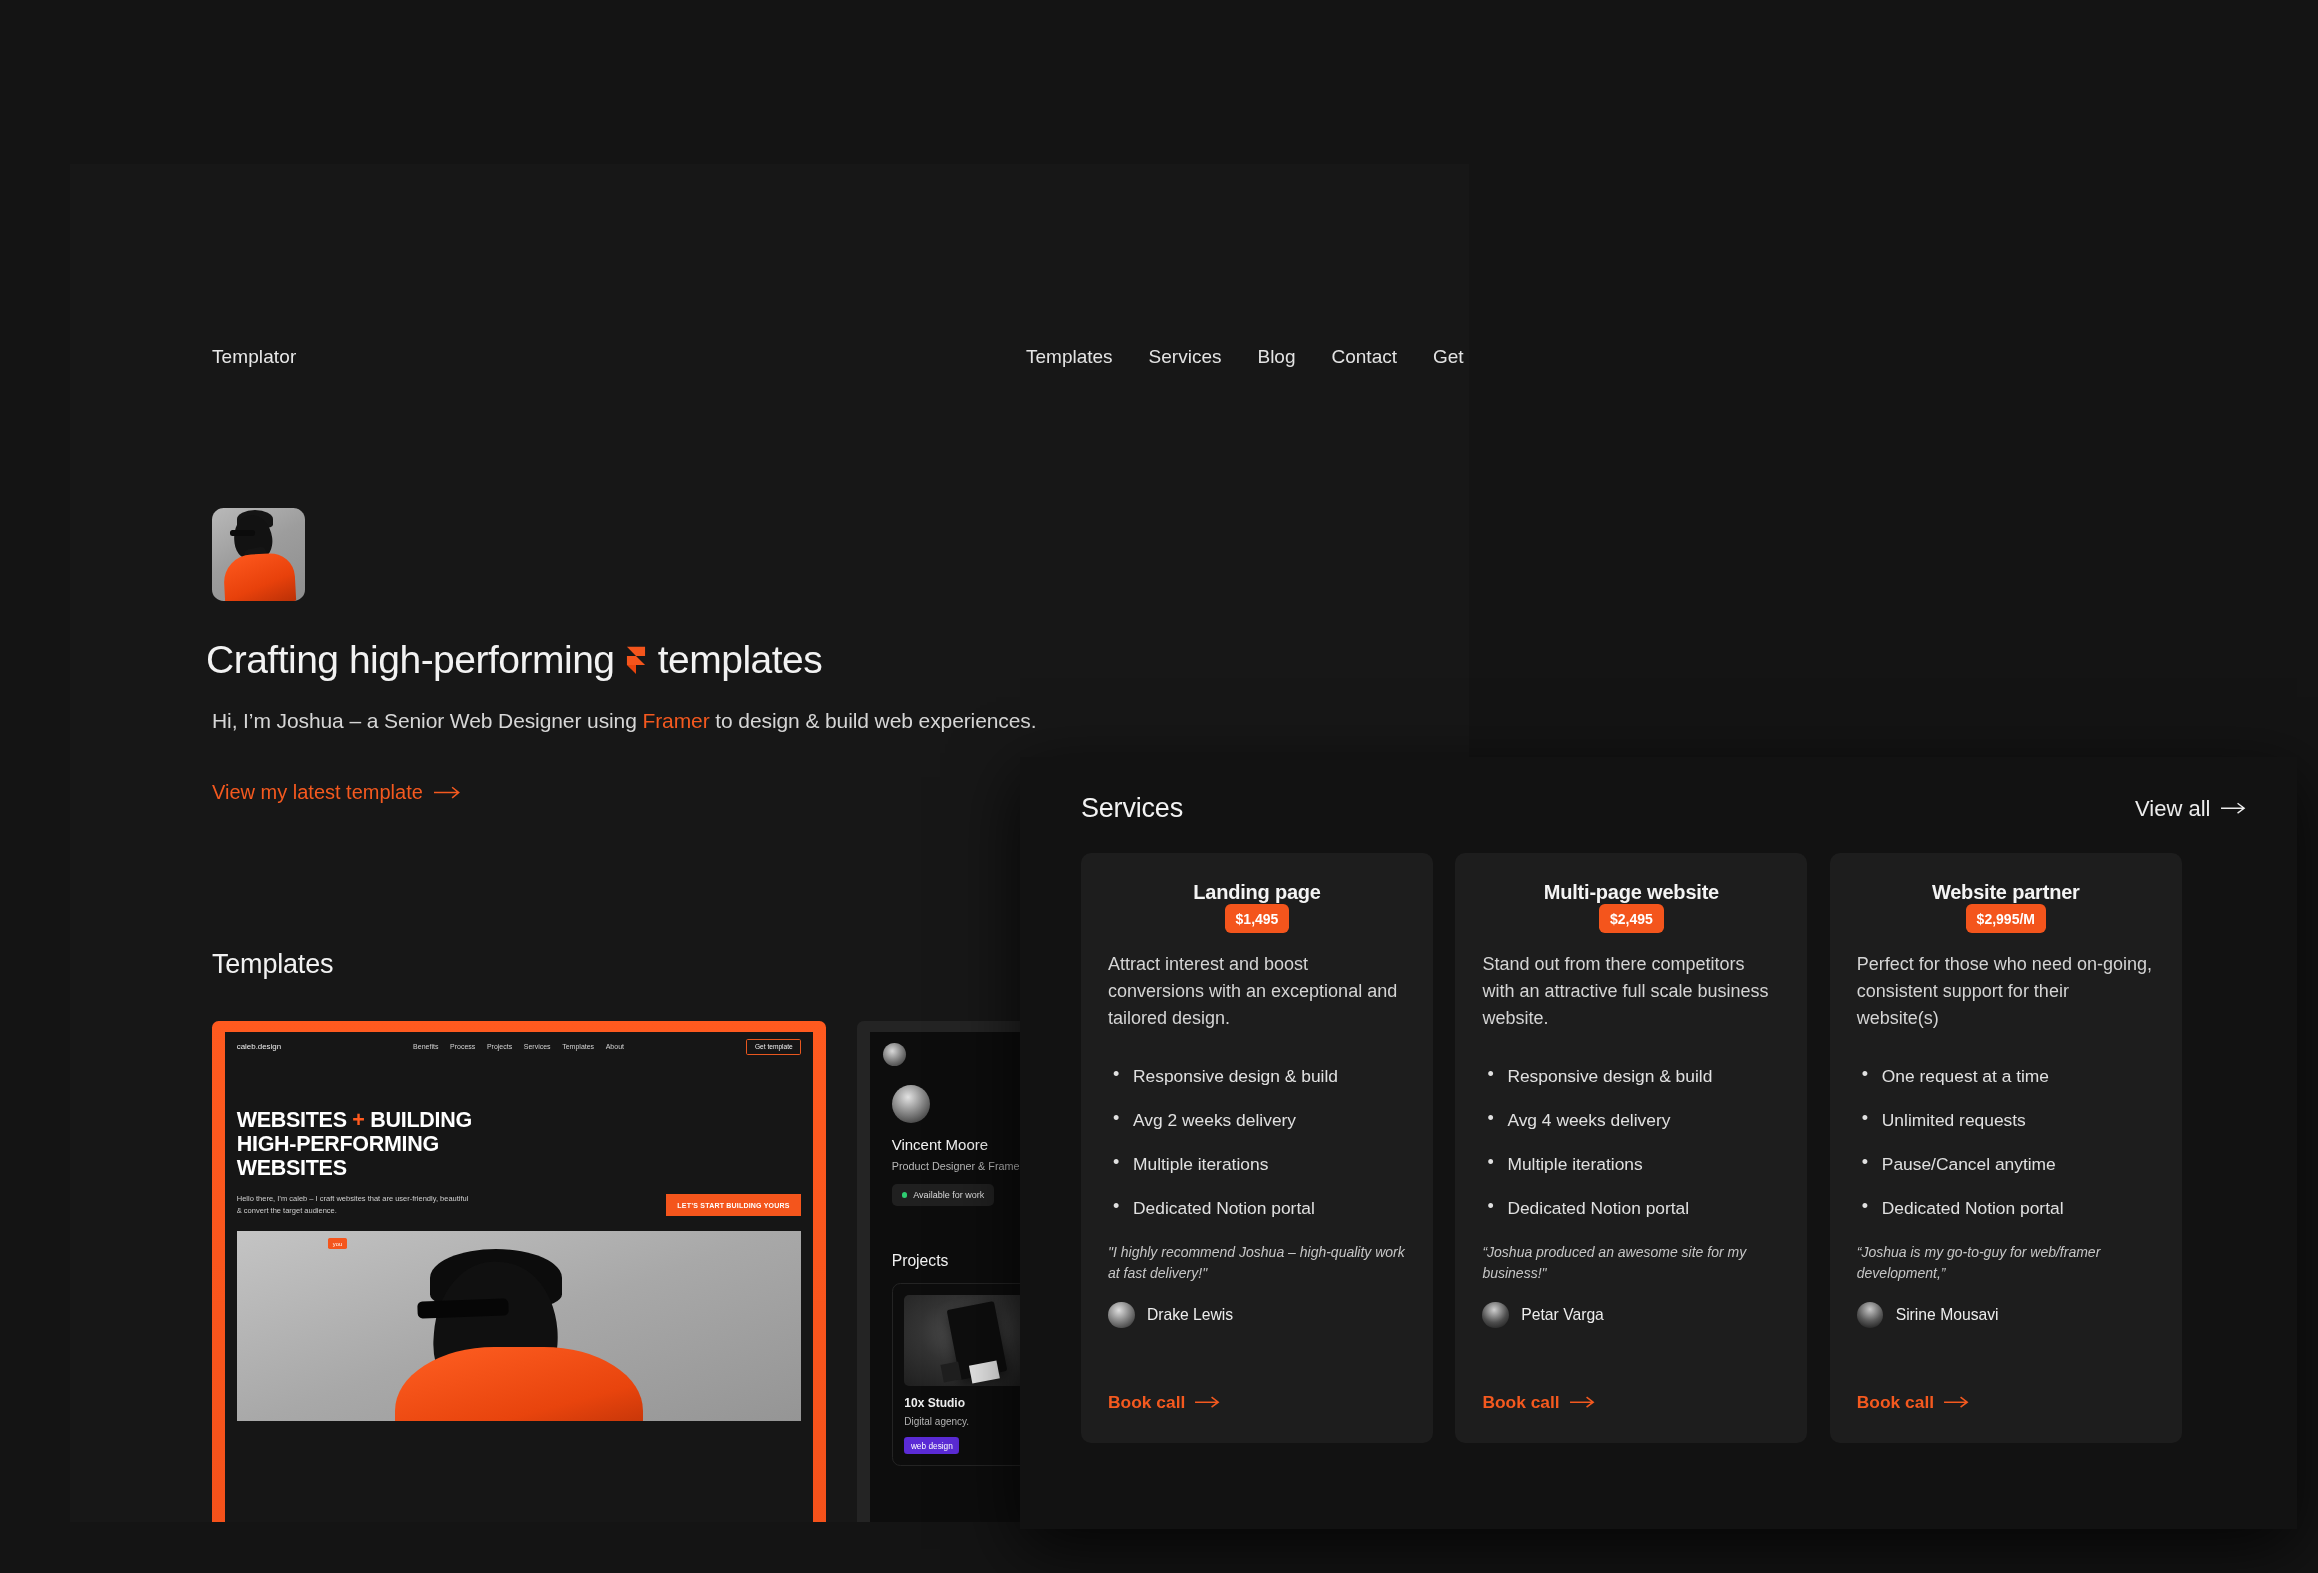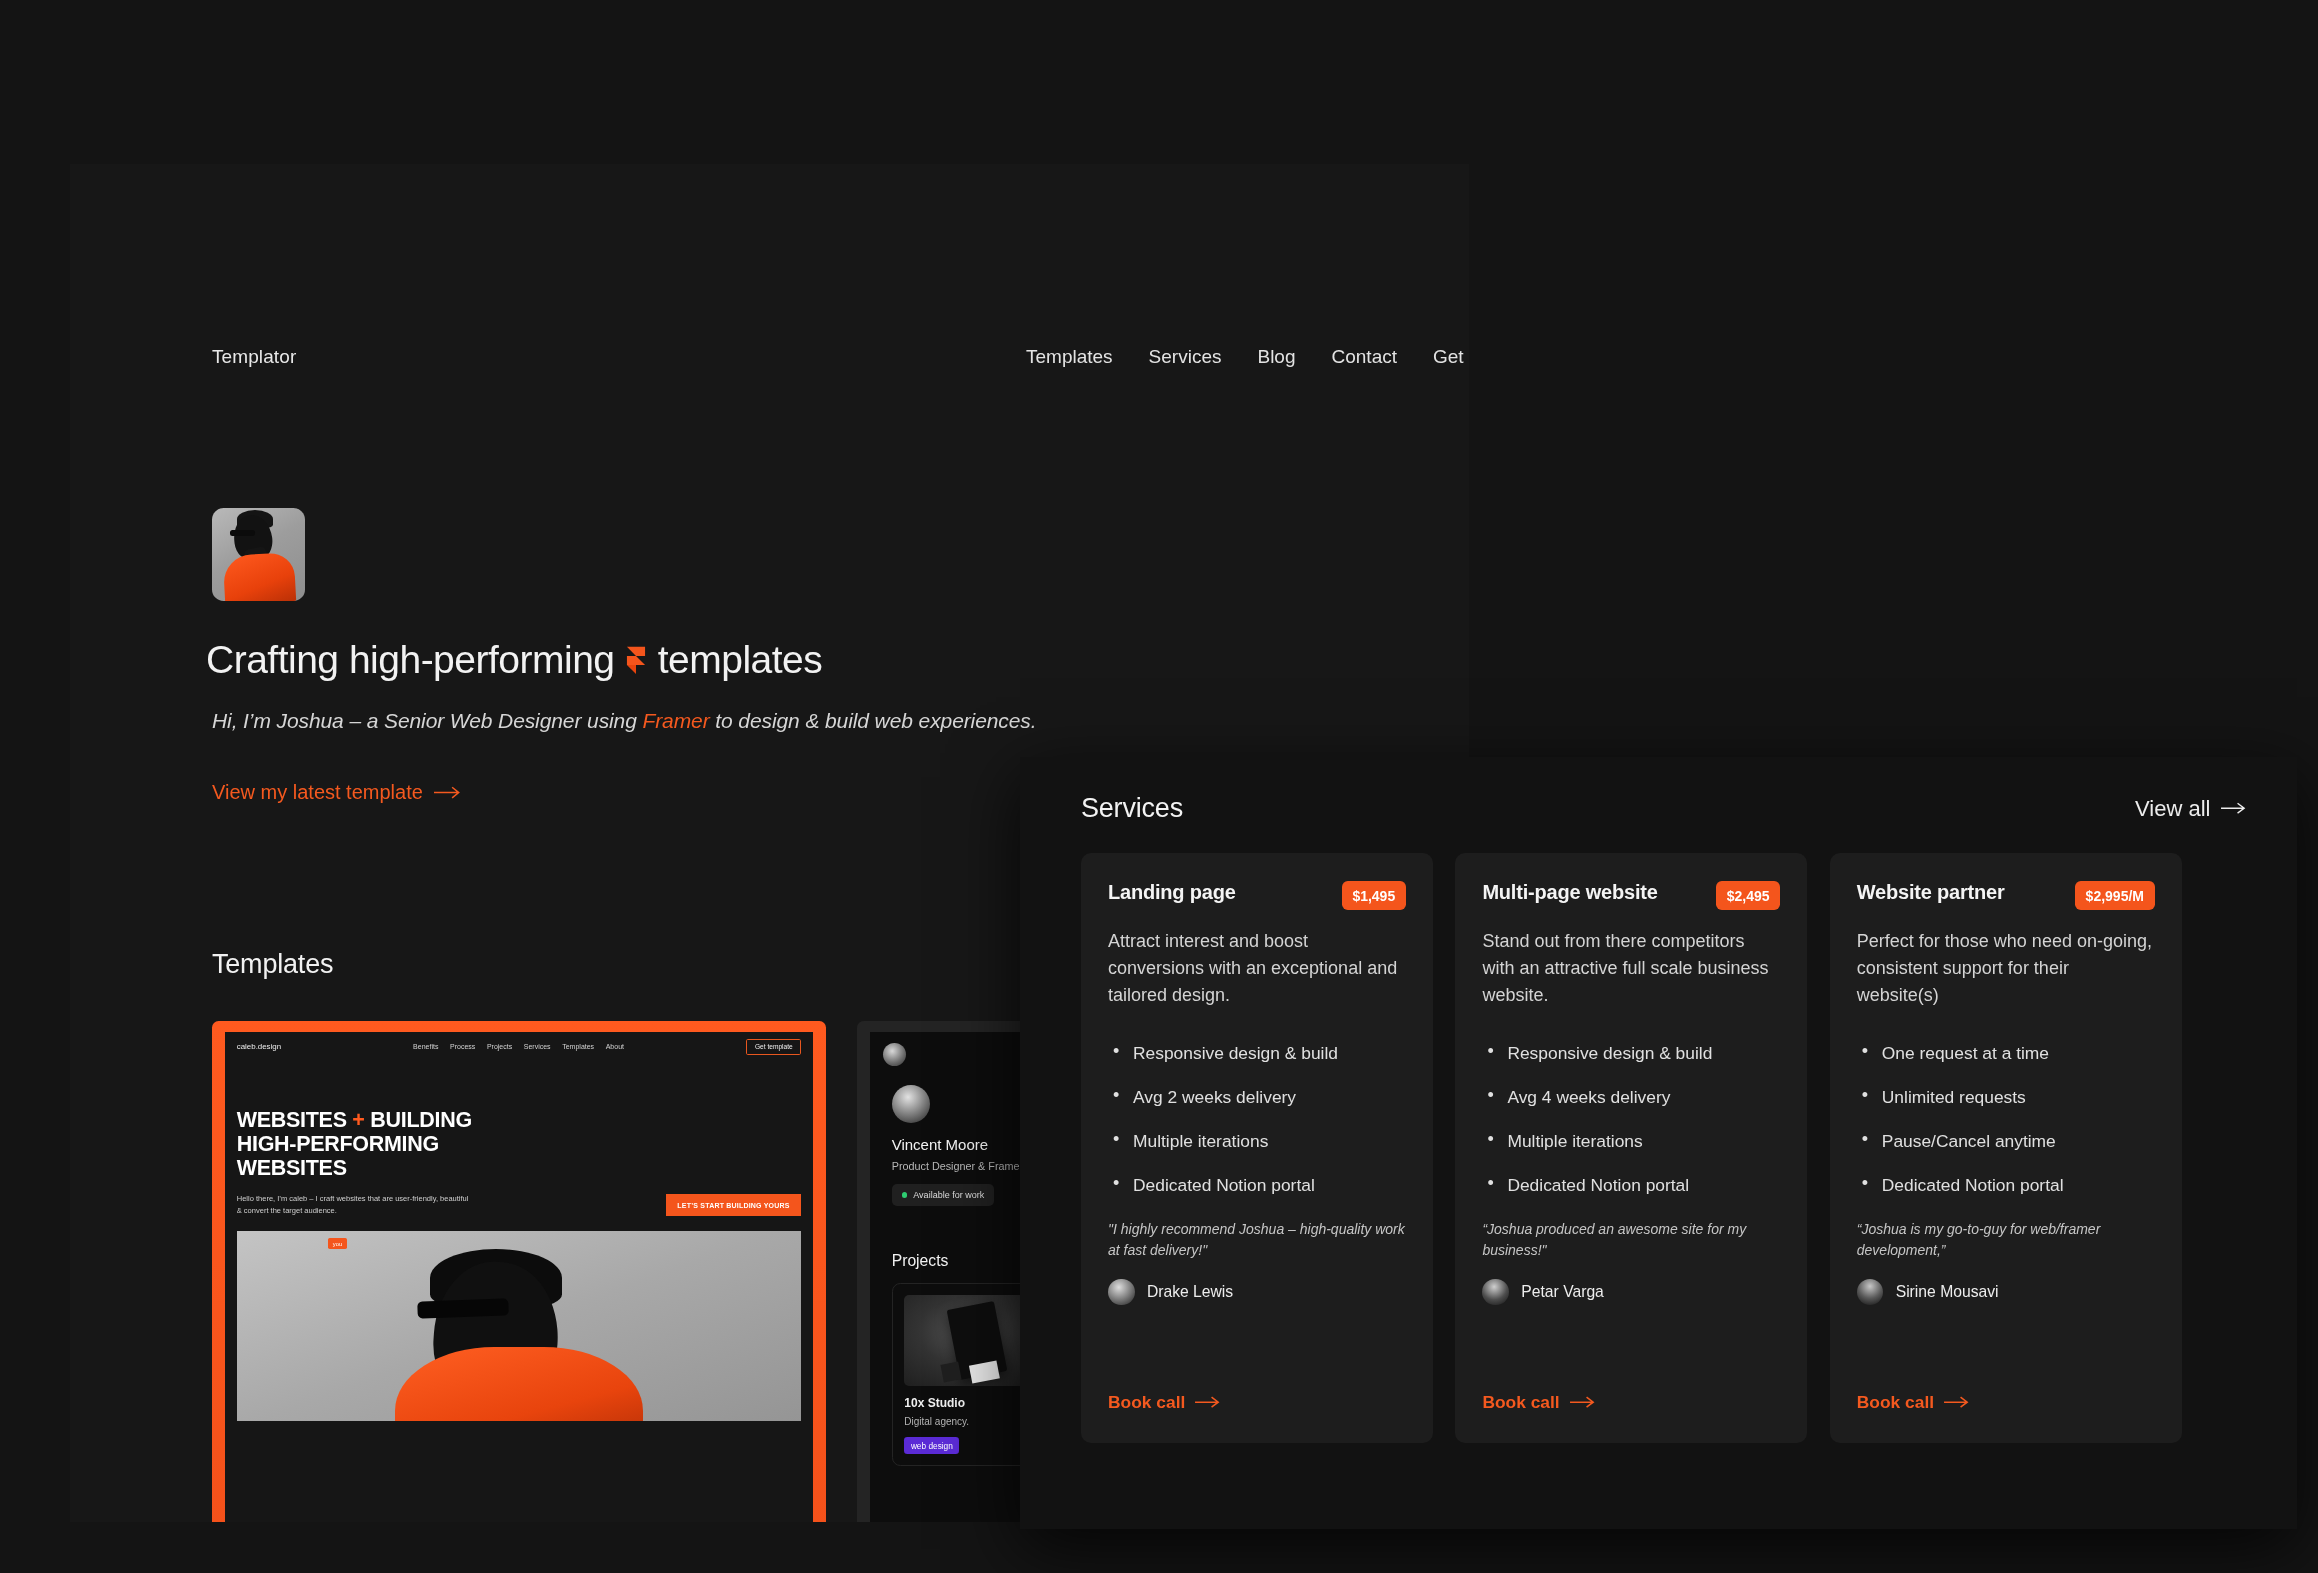--- a/index.html
+++ b/index.html
@@ -62,21 +62,21 @@
   }
 
   h1.hero-title {
     position: absolute; left: 136px; top: 474px;
     font-size: 39px; font-weight: 400; color: #f2f2f2; letter-spacing: -0.5px;
     display: flex; align-items: center; gap: 11.6px; white-space: nowrap;
   }
   .framer-logo { width: 20px; height: 28px; display:inline-block; }
   .hero-sub {
     position: absolute; left: 142px; top: 545px;
-    font-size: 21px; color: #d6d6d6; letter-spacing: -0.1px; white-space: nowrap; font-style: italic;
+    font-size: 21px; color: #d6d6d6; letter-spacing: -0.1px; white-space: nowrap;
   }
   .hero-sub .framer-word { color: #f4591f; }
   .hero-cta {
     position: absolute; left: 142px; top: 617px;
     font-size: 20px; color: #f4591f; display:flex; align-items:center; gap:10.8px;
     white-space: nowrap; cursor: pointer; text-decoration: none;
   }
   .arrow { display:inline-block; }
 
   
@@ -204,21 +204,21 @@
     color:#ececec; font-size: 22px; display:flex; align-items:center; gap:10px; cursor:pointer;
   }
   .svc-grid {
     position:absolute; left: 61px; top: 96px;
     display:flex; gap: 22.4px;
   }
   .svc-card {
     width: 352px; height: 590px; background:#1d1d1d; border-radius: 10px;
     padding: 28px 27px 0 27px; position: relative;
   }
-  .svc-card-head { display:flex; align-items:flex-start; justify-content:space-between; }
+  .svc-card-head { display:flex; align-items:center; justify-content:space-between;flex-direction:column; }
   .svc-name { color:#f4f4f4; font-size: 20px; font-weight:700; letter-spacing:-0.2px; }
   .svc-price {
     background:#f4551c; color:#fff; font-size: 14px; font-weight:700;
     padding: 6.6px 10.8px; border-radius: 5.8px; white-space:nowrap;
   }
   .svc-desc { margin-top: 17.4px; color:#d4d4d4; font-size: 18px; line-height: 1.52; }
   .svc-list { margin-top: 33px; list-style: none; }
   .svc-list li {
     color:#e0e0e0; font-size: 17.4px; margin-bottom: 23px;
     padding-left: 25px; position: relative;

